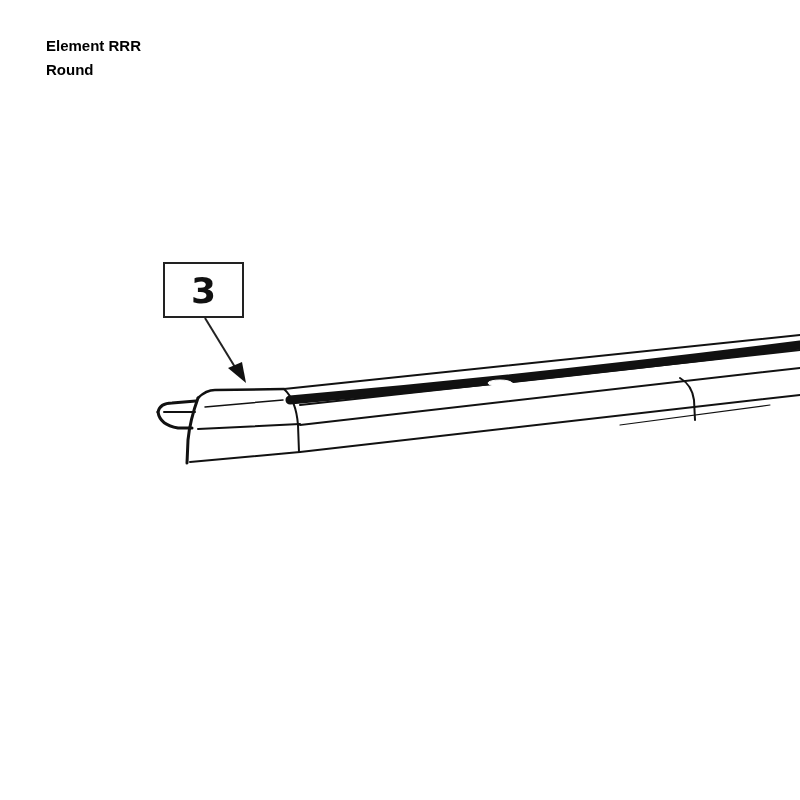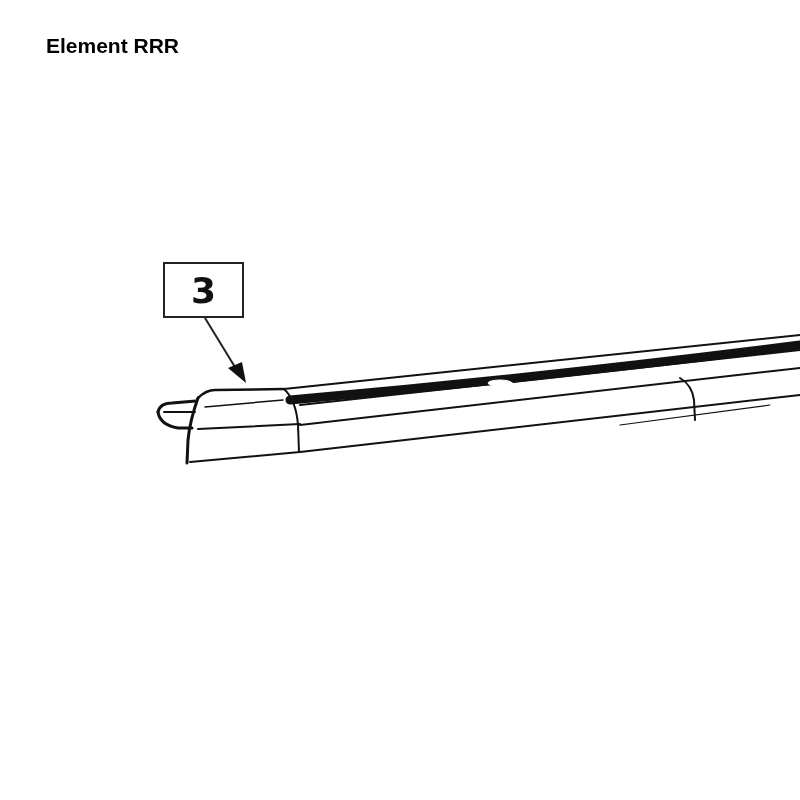--- a/index.html
+++ b/index.html
@@ -1,26 +1,27 @@
 <!DOCTYPE html>
 <html><head>
 <meta charset="utf-8">
 <style>
   html, body { margin: 0; padding: 0; background: #ffffff; }
   body { width: 800px; height: 800px; position: relative; overflow: hidden; font-family: "Liberation Sans", sans-serif; }
-  .header { position: absolute; left: 46px; top: 34px; font-weight: bold; font-size: 21px; line-height: 24px; color: #000; }
+  .header { position: absolute; left: 46px; top: 34px; font-weight: bold; font-size: 15px; line-height: 24px; color: #000; }
   .header div { white-space: nowrap; }
   .callout { position: absolute; left: 163px; top: 262px; width: 81px; height: 56px; border: 2px solid #222; box-sizing: border-box; background: #fff; display: flex; align-items: center; justify-content: center; font-weight: bold; font-size: 36px; color: #111; font-family: "DejaVu Sans", sans-serif; }
   svg.drawing { position: absolute; left: 0; top: 0; }
 </style>
 </head>
 <body>
 
 <div class="header">
   <div>Element RRR</div>
+  <div>Round</div>
 </div>
 
 <svg class="drawing" width="800" height="800" viewBox="0 0 800 800">
 
   <g>
     <line x1="205" y1="318" x2="238" y2="372" stroke="#222" stroke-width="2"></line>
     <polygon points="246,383 228,368 242,362" fill="#111"></polygon>
   </g>
 
   <g fill="none" stroke="#111" stroke-linecap="round" stroke-linejoin="round">

